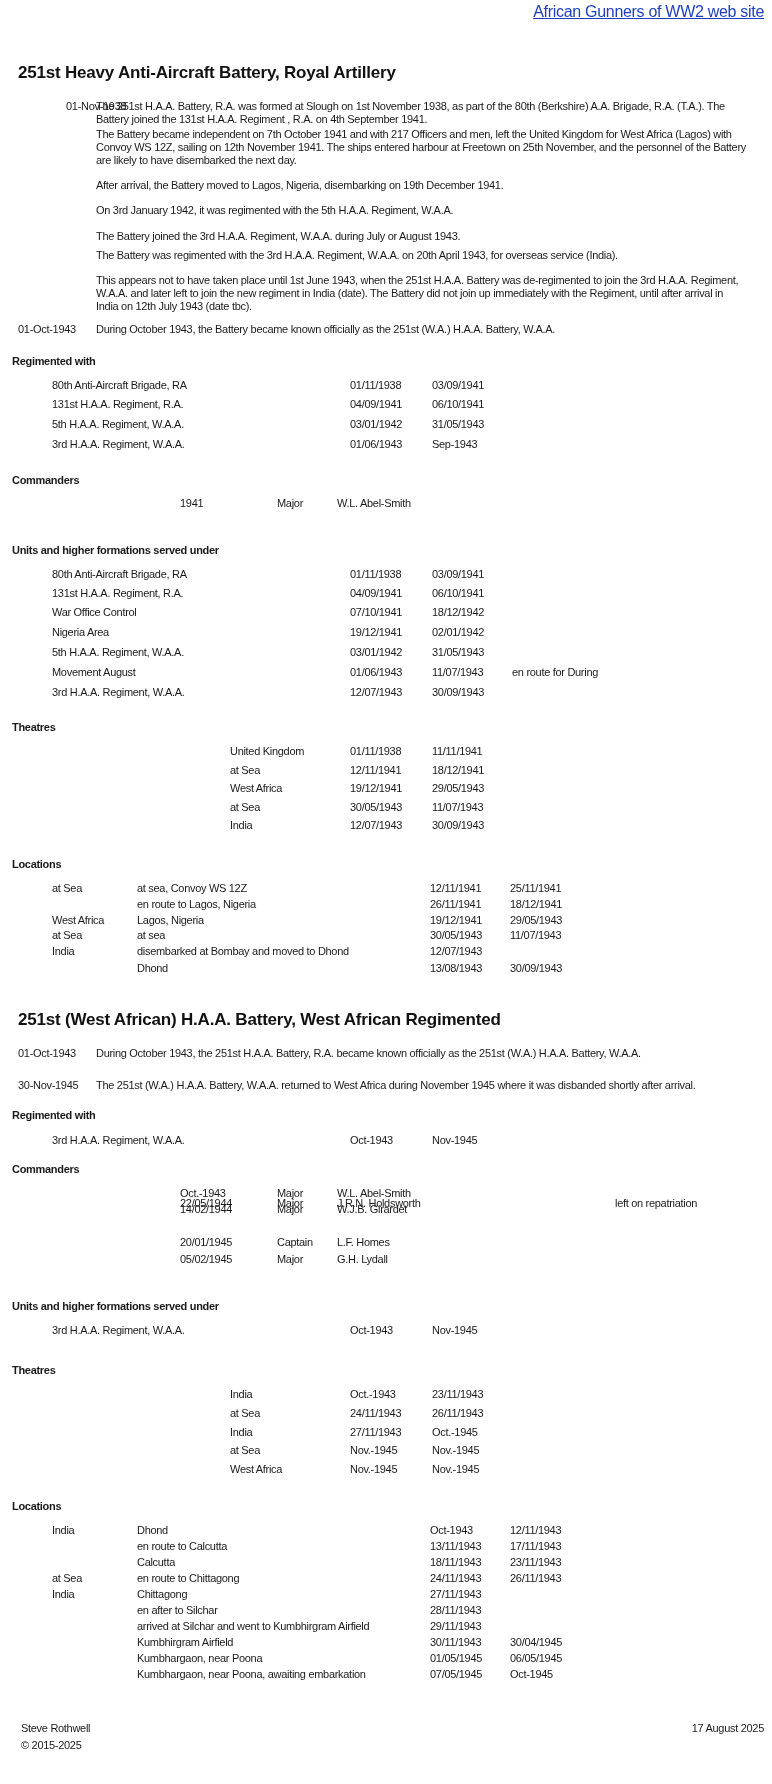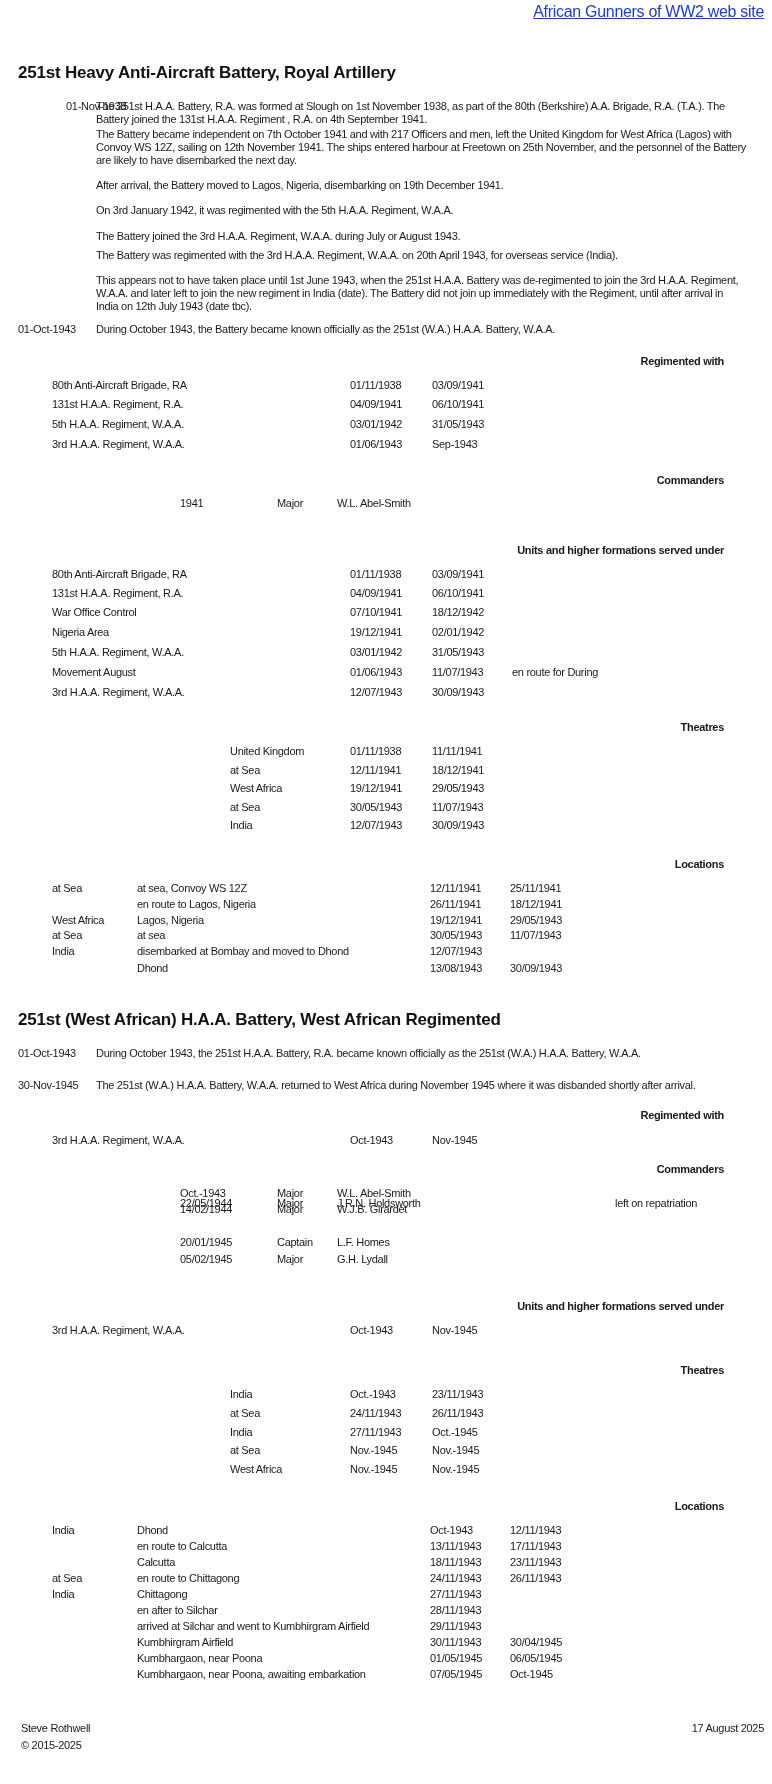--- a/index.html
+++ b/index.html
@@ -3,21 +3,21 @@
 <meta charset="utf-8">
 <style>
   html, body { margin:0; padding:0; background:#ffffff; }
   body { width:772px; height:1784px; position:relative; overflow:hidden;
          font-family:"Liberation Sans", sans-serif; font-size:11px; color:#1a1a1a;
          letter-spacing:-0.3px; }
   .toplink { position:absolute; right:8px; top:3px; font-size:16px; color:#1f3fbf; text-decoration:underline; }
   h1 { position:absolute; left:18px; margin:0; font-size:17px; font-weight:bold; color:#111; letter-spacing:-0.2px; }
   .entry-date { position:absolute; left:18px; font-size:11px; }
   .para { position:absolute; left:96px; width:650px; font-size:11px; line-height:13px; white-space:normal; }
-  .sechead { position:absolute; left:0; width:724px; text-align:right; font-weight:bold; font-size:11px; }
+  .sechead { position:absolute; left:12px; width:724px; text-align:left; font-weight:bold; font-size:11px; }
   .row { position:absolute; left:0; width:772px; height:14px; font-size:11px; }
   .row span { position:absolute; white-space:nowrap; }
   .footer { position:absolute; font-size:11px; }
 </style>
 </head>
 <body>
 
 <a class="toplink">African Gunners of WW2 web site</a>
 
 <h1 style="top:63px;">251st Heavy Anti-Aircraft Battery, Royal Artillery</h1>

